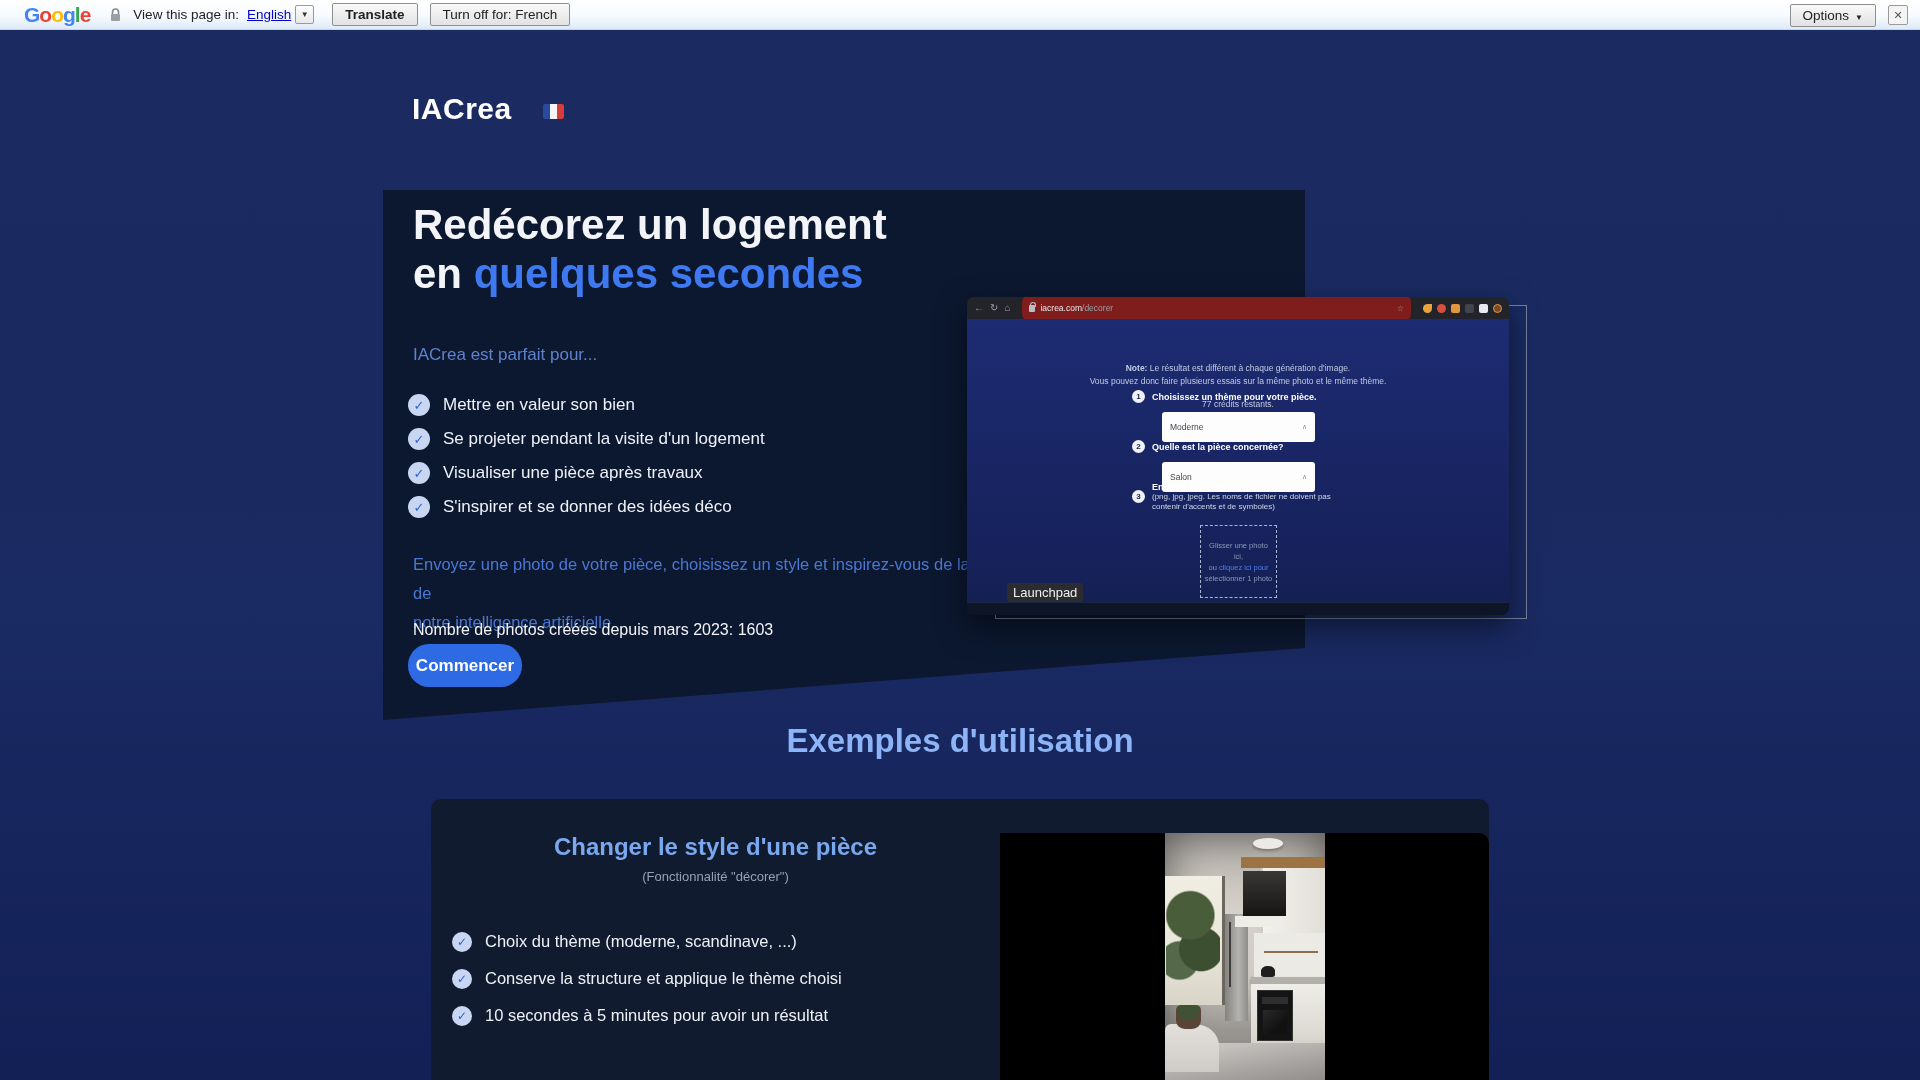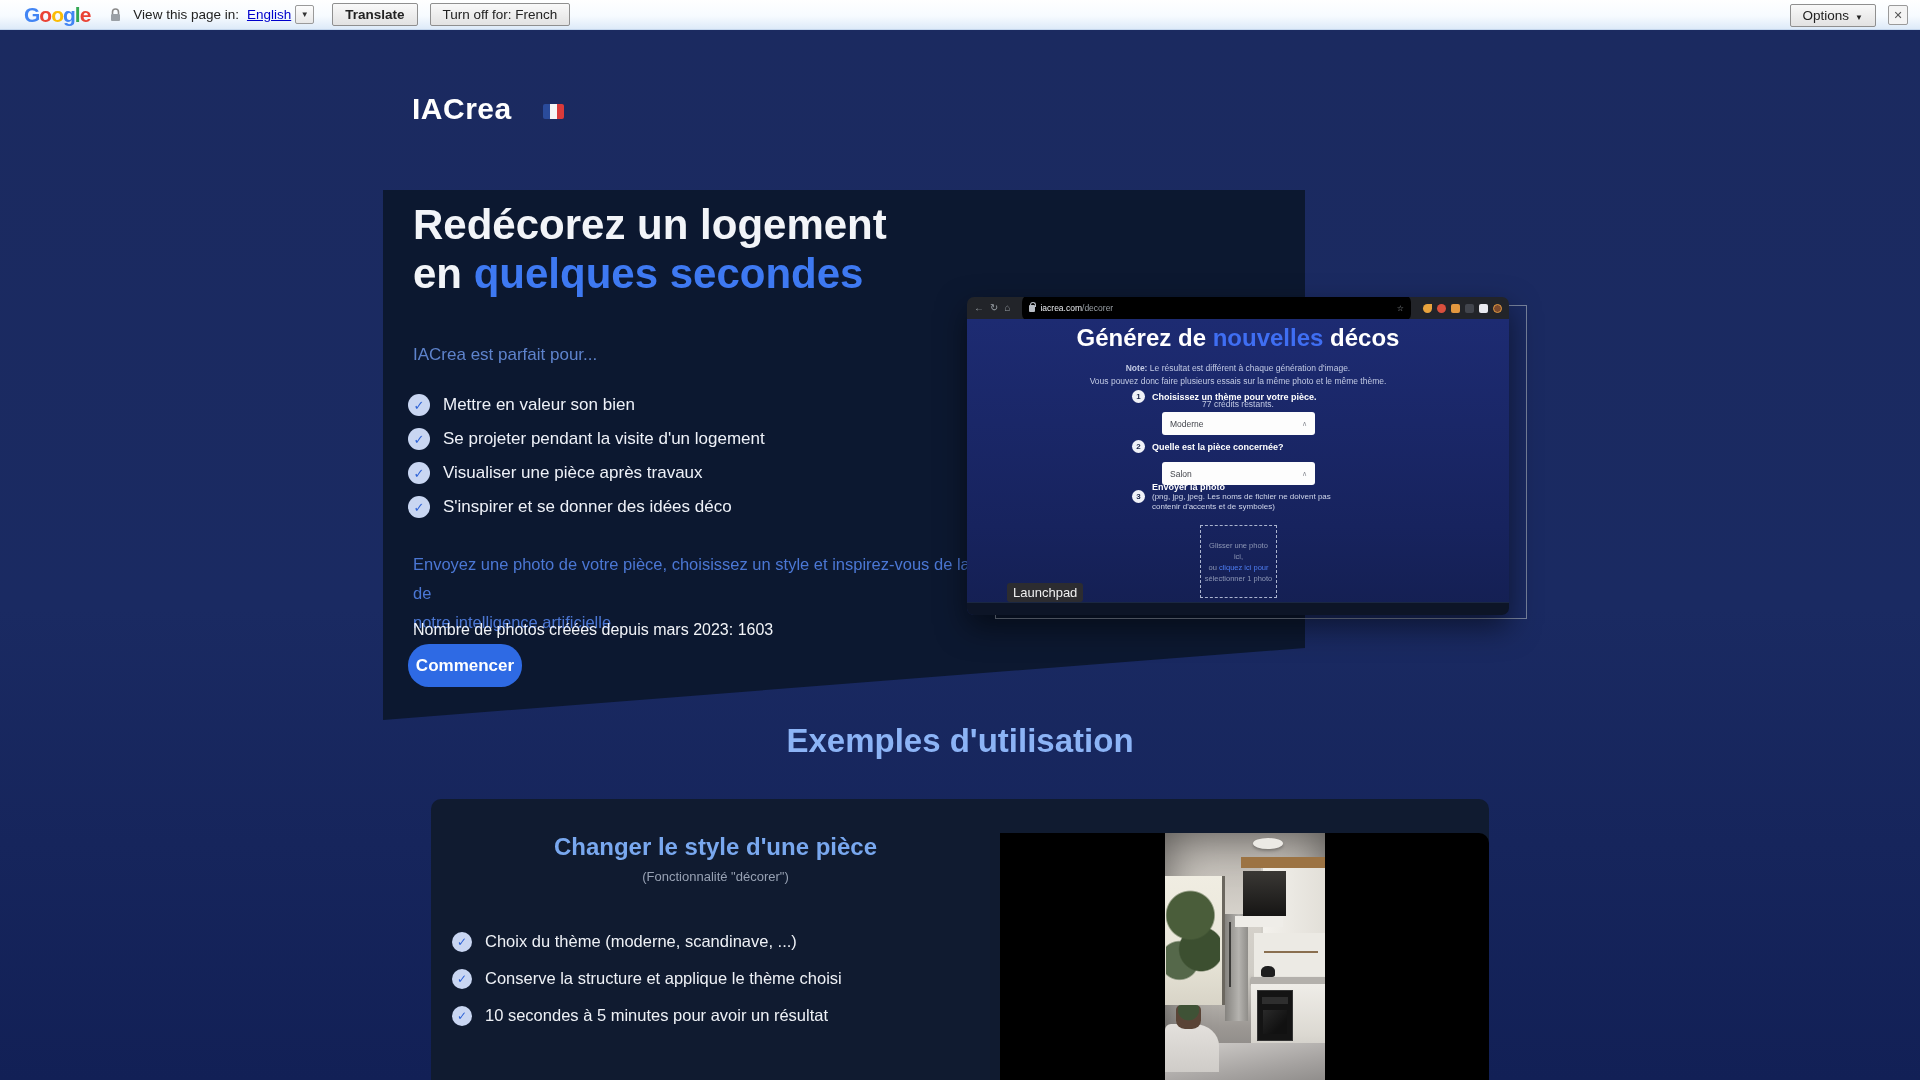--- a/index.html
+++ b/index.html
@@ -58,21 +58,21 @@
   .hero-count b{font-weight:400;}
   .cta-btn{position:absolute;left:25px;top:454px;width:114px;height:43px;border:none;border-radius:21px;
     background:#2e6ae4;color:#fff;font-size:17px;font-weight:700;cursor:pointer;}
 
   
   .shot-frame{position:absolute;left:995px;top:275px;width:532px;height:314px;border:1px solid #97a0b0;opacity:.75;z-index:4;}
   .shot{position:absolute;left:967px;top:267px;width:542px;height:318px;border-radius:7px;overflow:hidden;z-index:5;
     box-shadow:0 12px 30px rgba(0,0,0,.5);}
   .chrome{height:22px;background:#222429;display:flex;align-items:center;padding:0 7px;gap:6px;}
   .chr-ic{color:#9aa0a6;font-size:10px;line-height:1;}
-  .chr-pill{flex:1;height:26px;border-radius:7px;background:#000000;display:flex;align-items:center;padding:0 7px;margin:0 6px;}
+  .chr-pill{flex:1;height:26px;border-radius:7px;background:#7f1d1d;display:flex;align-items:center;padding:0 7px;margin:0 6px;}
   .chr-lock{width:6px;height:7px;border-radius:1px;background:#b9bec6;margin-right:5px;position:relative;}
   .chr-lock::before{content:"";position:absolute;left:1px;top:-3px;width:4px;height:4px;border:1px solid #b9bec6;border-bottom:none;border-radius:3px 3px 0 0;}
   .chr-url{font-size:8.5px;color:#e8eaed;white-space:nowrap;}
   .chr-url .path{color:#9aa0a6;}
   .chr-star{margin-left:auto;color:#9aa0a6;font-size:8px;}
   .chr-ext{display:flex;align-items:center;gap:5px;}
   .ext{width:9px;height:9px;border-radius:2px;}
   .ext.rss{background:#e8a33d;border-radius:50% 0 50% 50%;}
   .ext.red{background:#d94f3d;border-radius:50%;}
   .ext.orange{background:#e2973f;}
@@ -87,21 +87,21 @@
   .n1{top:44px;} .n2{top:57px;}
   .sb-credits{top:80px;}
   .sb-step{position:absolute;left:165px;display:flex;align-items:center;gap:7px;}
   .step-num{width:13px;height:13px;border-radius:50%;background:#f0f2f8;color:#1a2448;font-size:8px;font-weight:700;
     display:flex;align-items:center;justify-content:center;flex:none;}
   .step-lb{font-size:9px;font-weight:700;color:#fff;white-space:nowrap;}
   .s1{top:71px;} .s2{top:121px;}
   .s3{top:163px;align-items:flex-start;}
   .s3 .step-num{margin-top:8px;}
   .step-sub{font-size:8px;font-weight:400;color:#d0d6ea;line-height:10px;}
-  .sb-dd{position:absolute;left:195px;width:153px;height:23px;background:#fdfdfd;border-radius:3px;
+  .sb-dd{position:absolute;left:195px;width:153px;height:30px;background:#fdfdfd;border-radius:3px;
     display:flex;align-items:center;padding:0 8px;font-size:8.5px;color:#44464d;}
   .sb-dd .caret{margin-left:auto;color:#8b8e96;font-size:7px;}
   .d1{top:93px;} .d2{top:143px;}
   .sb-upload{position:absolute;left:233px;top:206px;width:77px;height:73px;border:1.5px dashed #aab4cf;
     display:flex;flex-direction:column;align-items:center;justify-content:center;text-align:center;padding:3px;}
   .up-tx{font-size:7.5px;line-height:11px;color:#8d97b5;}
   .up-tx .lnk{color:#4d7cf0;}
   .sb-launch{position:absolute;left:40px;top:264px;background:#2c2c30;color:#f0f0f0;font-size:13px;
     padding:2px 6px;border-radius:3px;}
   .sb-dock{position:absolute;left:0;right:0;bottom:0;height:13px;background:#0d1527;border-top:1px solid #1a2742;}
@@ -237,23 +237,20 @@
         <span class="chr-ext">
           <span class="ext rss"></span>
           <span class="ext red"></span>
           <span class="ext orange"></span>
           <span class="ext dark"></span>
           <span class="ext white"></span>
           <span class="ext avatar"></span>
         </span>
       </div>
       <div class="shot-body">
-        <div class="sb-title">
-          <span>Générez de </span><span class="accent">nouvelles</span><span> décos</span>
-        </div>
         <div class="sb-note n1"><b>Note:</b><span> Le résultat est différent à chaque génération d'image.</span></div>
         <div class="sb-note n2">Vous pouvez donc faire plusieurs essais sur la même photo et le même thème.</div>
         <div class="sb-note sb-credits">77 crédits restants.</div>
 
         <div class="sb-step s1">
           <span class="step-num">1</span>
           <span class="step-lb">Choisissez un thème pour votre pièce.</span>
         </div>
         <div class="sb-dd d1">
           <span>Moderne</span>

